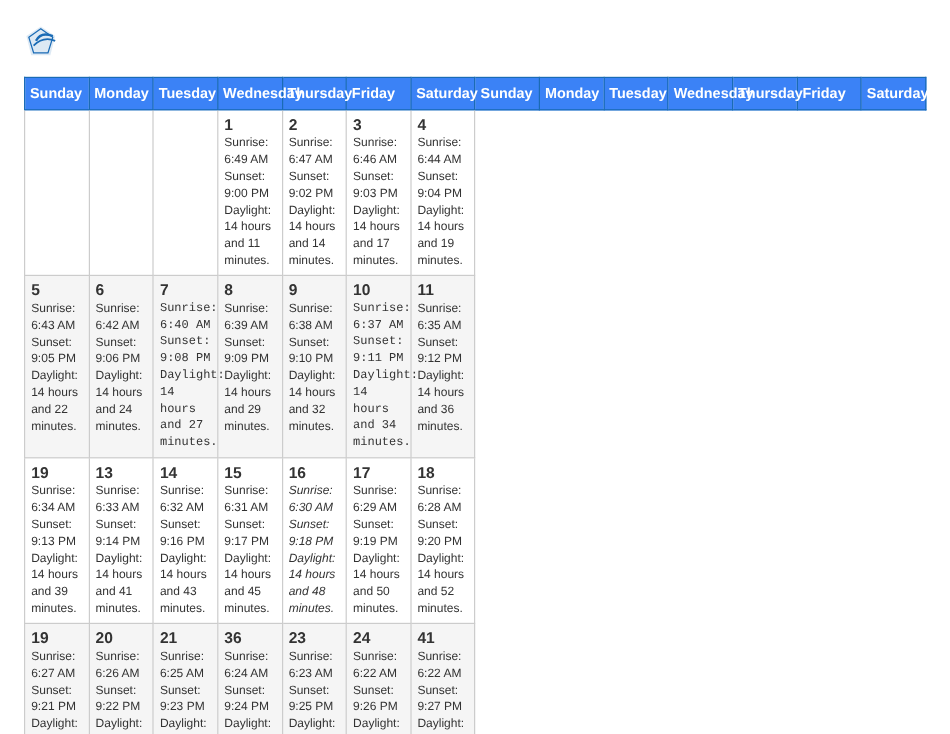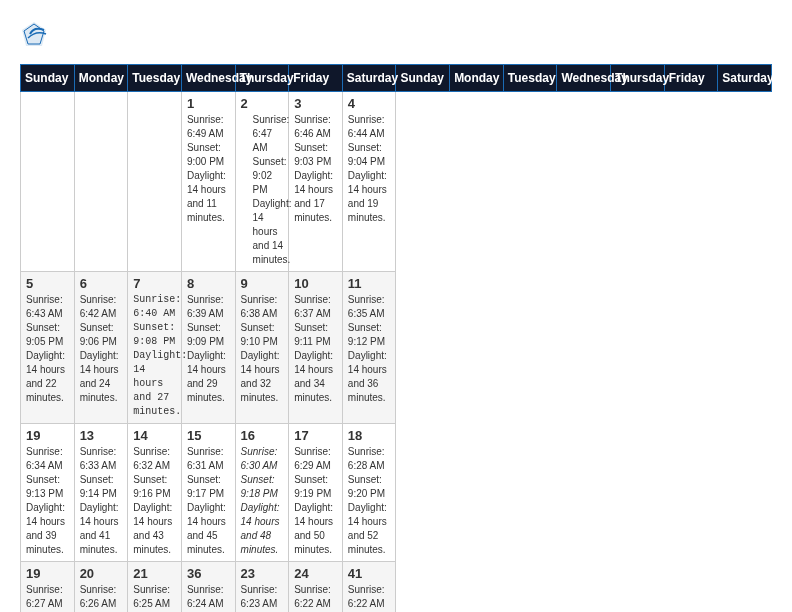--- a/index.html
+++ b/index.html
@@ -46,21 +46,21 @@
     .title-location {
       font-size: 18px;
       color: #555;
     }
     table {
       width: 100%;
       border-collapse: collapse;
       table-layout: fixed;
     }
     thead th {
-      background-color: #0f172a;
+      background-color: #3b82f6;
       color: #fff;
       font-size: 12px;
       font-weight: bold;
       padding: 6px 4px;
       text-align: left;
       border: 1px solid #1a6bb5;
     }
     tbody td {
       vertical-align: top;
       border: 1px solid #ccc;
@@ -136,21 +136,21 @@
         <td class="empty-cell"></td>
         <td>
           <span class="day-number">1</span>
           <div class="cell-info" style="white-space: pre-line;">Sunrise: 6:49 AM
 Sunset: 9:00 PM
 Daylight: 14 hours
 and 11 minutes.</div>
         </td>
         <td>
           <span class="day-number">2</span>
-          <div class="cell-info" style="white-space: pre-line; margin-left: 12px;">Sunrise: 6:47 AM
+          <div class="cell-info" style="white-space: pre-line;">Sunrise: 6:47 AM
 Sunset: 9:02 PM
 Daylight: 14 hours
 and 14 minutes.</div>
         </td>
         <td>
           <span class="day-number">3</span>
           <div class="cell-info" style="white-space: pre-line;">Sunrise: 6:46 AM
 Sunset: 9:03 PM
 Daylight: 14 hours
 and 17 minutes.</div>
@@ -194,21 +194,21 @@
         </td>
         <td>
           <span class="day-number">9</span>
           <div class="cell-info" style="white-space: pre-line;">Sunrise: 6:38 AM
 Sunset: 9:10 PM
 Daylight: 14 hours
 and 32 minutes.</div>
         </td>
         <td>
           <span class="day-number">10</span>
-          <div class="cell-info" style="white-space: pre-line;">Sunrise: 6:37 AM
+          <div class="cell-info" style="white-space: pre-line; font-family: Liberation Mono, monospace;">Sunrise: 6:37 AM
 Sunset: 9:11 PM
 Daylight: 14 hours
 and 34 minutes.</div>
         </td>
         <td>
           <span class="day-number">11</span>
           <div class="cell-info" style="white-space: pre-line;">Sunrise: 6:35 AM
 Sunset: 9:12 PM
 Daylight: 14 hours
 and 36 minutes.</div>

